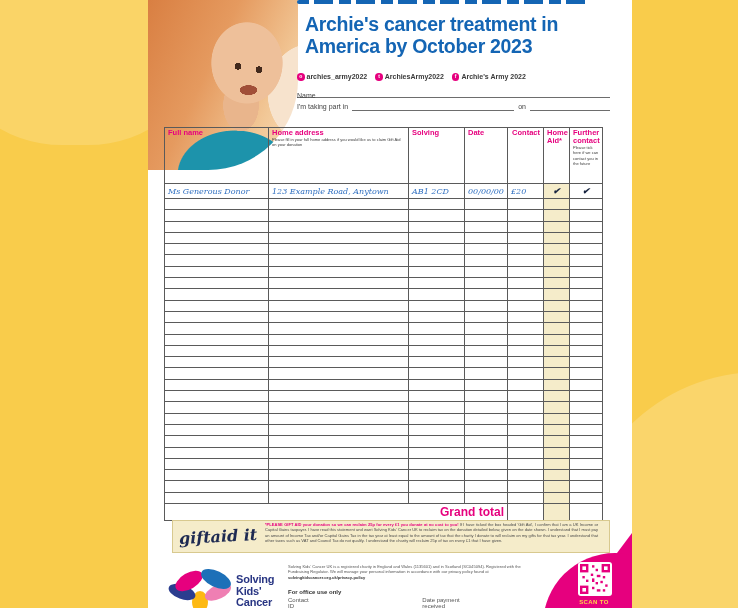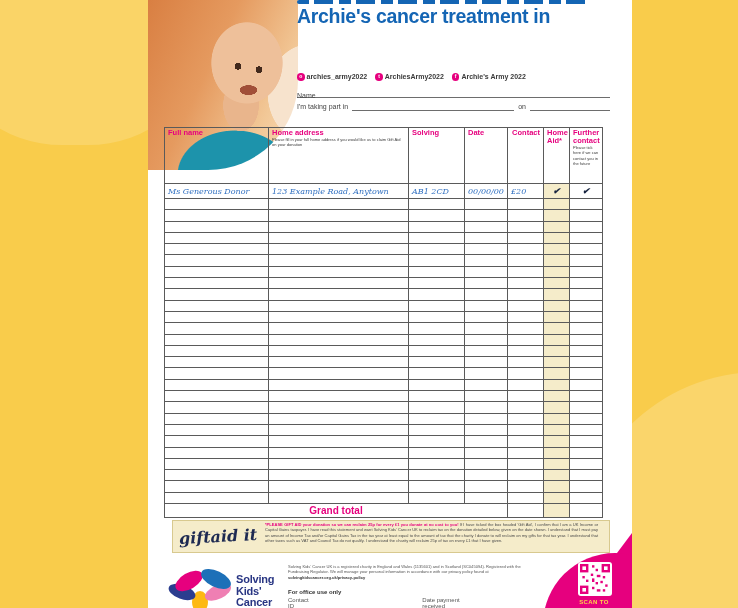--- a/index.html
+++ b/index.html
@@ -24,21 +24,21 @@
       radial-gradient(ellipse 36px 41px at 66% 37%, #eec09a 98%, transparent),
       radial-gradient(ellipse 18px 26px at 62% 62%, #e9b58c 98%, transparent),
       radial-gradient(ellipse 58px 45px at 58% 103%, #1d93ab 98%, transparent),
       radial-gradient(ellipse 60px 70px at 108% 55%, #f7e3cd 70%, transparent 71%),
       linear-gradient(115deg,#d97f42 0%,#e59a5f 40%,#f2c897 75%,#f8ddba 100%);
   }
 
   .clip-line{position:absolute;left:149px;top:0;width:292px;height:4px;
     background:repeating-linear-gradient(90deg,var(--brand_blue,#1465b4) 0 12px,transparent 12px 17px,var(--brand_blue,#1465b4) 17px 36px,transparent 36px 42px);
     border-radius:2px;}
-  .title{position:absolute;left:149px;margin:0;font-size:19.5px;font-weight:800;letter-spacing:-.3px;
+  .title{position:absolute;left:149px;margin:8px;font-size:19.5px;font-weight:800;letter-spacing:-.3px;
     color:var(--brand_blue,#1465b4);white-space:nowrap;}
   .title.l1{top:5px;}
   .title.l2{top:27px;}
   .subtitle{position:absolute;left:149px;top:52px;font-size:14.5px;font-weight:800;letter-spacing:-.2px;
     color:var(--brand_pink,#e6007e);white-space:nowrap;}
 
   .social{position:absolute;left:149px;top:73px;display:flex;gap:8px;align-items:center;
     font-size:7px;font-weight:600;color:#3a3a3a;}
   .social-item{display:flex;align-items:center;gap:2px;}
   .sicon{width:7.5px;height:7.5px;border-radius:50%;background:var(--brand_pink,#e6007e);
@@ -60,21 +60,21 @@
   .thsub{display:block;color:#3c3c3c;font-weight:400;}
   .tinyscale{display:inline-block;font-size:7px;transform:scale(.58);transform-origin:0 0;width:170%;line-height:1.3;}
   tr.example{height:15px;}
   tr.example td{font-family:"DejaVu Serif",serif;font-style:italic;font-size:8px;color:var(--ink_blue,#2f6fc0);
     vertical-align:middle;white-space:nowrap;}
   tr.example td.tick{font-family:"Liberation Sans",sans-serif;font-style:italic;text-align:center;
     font-size:9px;color:#16233f;font-weight:700;}
   tbody.empty tr{height:11.3px;}
   .giftaid-col{background:var(--cream,#f5ecca);}
   tr.grand{height:13px;}
-  tr.grand td.gt-label{text-align:center;color:var(--brand_pink,#e6007e);font-weight:700;font-size:10px;vertical-align:middle;white-space:nowrap;}
+  tr.grand td.gt-label{text-align:right;color:var(--brand_pink,#e6007e);font-weight:700;font-size:12px;vertical-align:middle;white-space:nowrap;}
 
   .giftaid-bar{position:absolute;left:24px;top:520px;width:438px;height:33px;box-sizing:border-box;
     background:var(--cream,#f5ecca);border:1px solid #d8c98f;display:flex;align-items:center;gap:8px;padding:1px 6px;}
   .ga-logo{font-family:"DejaVu Serif",serif;font-style:italic;font-weight:700;font-size:16px;color:#1e2a52;
     white-space:nowrap;transform:rotate(-3deg);}
   .ga-legal{width:352px;height:30px;overflow:hidden;text-align:justify;color:#4a4a4a;}
   .ga-legal b{color:var(--brand_pink,#e6007e);}
 
   .pink-wedge{position:absolute;right:0;top:533px;width:18px;height:24px;background:var(--brand_pink,#e6007e);
     clip-path:polygon(100% 0,100% 100%,0 100%);}
@@ -109,20 +109,21 @@
 
 <div class="bg-blob tl"></div>
 <div class="bg-blob br"></div>
 
 <div class="page">
 
   <div class="photo"></div>
 
   <div class="clip-line"></div>
   <h1 class="title l1">Archie's cancer treatment in</h1>
+  <h1 class="title l2">America by October 2023</h1>
 
   <div class="social">
     <span class="social-item">
       <span class="sicon">o</span>
       <span>archies_army2022</span>
     </span>
     <span class="social-item">
       <span class="sicon">t</span>
       <span>ArchiesArmy2022</span>
     </span>

